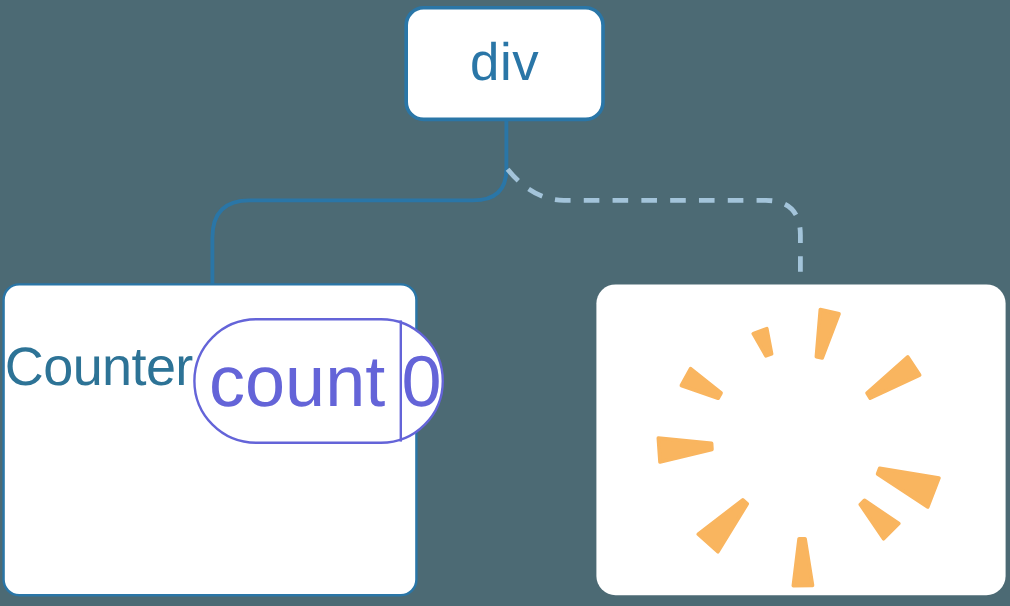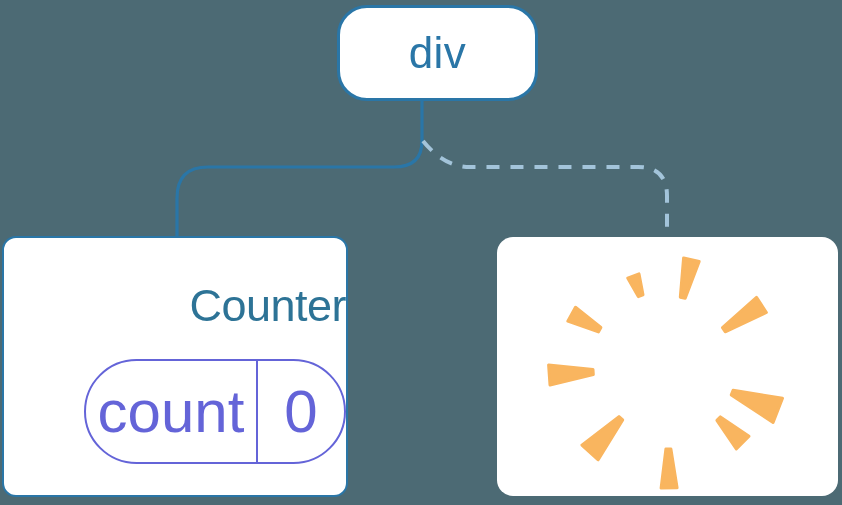--- a/index.html
+++ b/index.html
@@ -19,42 +19,42 @@
   }
   .edge-dashed {
     fill: none;
     stroke: var(--dashed-blue, #a3c4da);
     stroke-width: 4;
     stroke-dasharray: 13 11;
   }
   .root-node {
     position: absolute;
     left: 337px; top: 5px;
-    width: 201px; height: 96px;
+    width: 167px; height: 96px;
     box-sizing: border-box;
     background: var(--card-white, #fff);
     border: 3px solid var(--node-blue, #2a76a7);
-    border-radius: 30px;
+    border-radius: 16px;
     display: flex; align-items: center; justify-content: center;
   }
   .root-node .label {
     color: var(--node-blue, #2a76a7);
     font-size: 44px;
     font-weight: 500;
     letter-spacing: 0.5px;
   }
   .counter-card {
     position: absolute;
     left: 2px; top: 236px;
     width: 346px; height: 261px;
     box-sizing: border-box;
     background: var(--card-white, #fff);
     border: 2px solid var(--node-blue, #2a76a7);
     border-radius: 14px;
-    display: flex; flex-direction: column; align-items: flex-end;
+    display: flex; align-items: flex-start;
   }
   .counter-card .title {
     margin-top: 42px;
     font-size: 45px;
     font-weight: 500;
     line-height: 52px;
     letter-spacing: -0.5px;
     color: var(--title-blue, #2d7396);
   }
   .state-pill {

